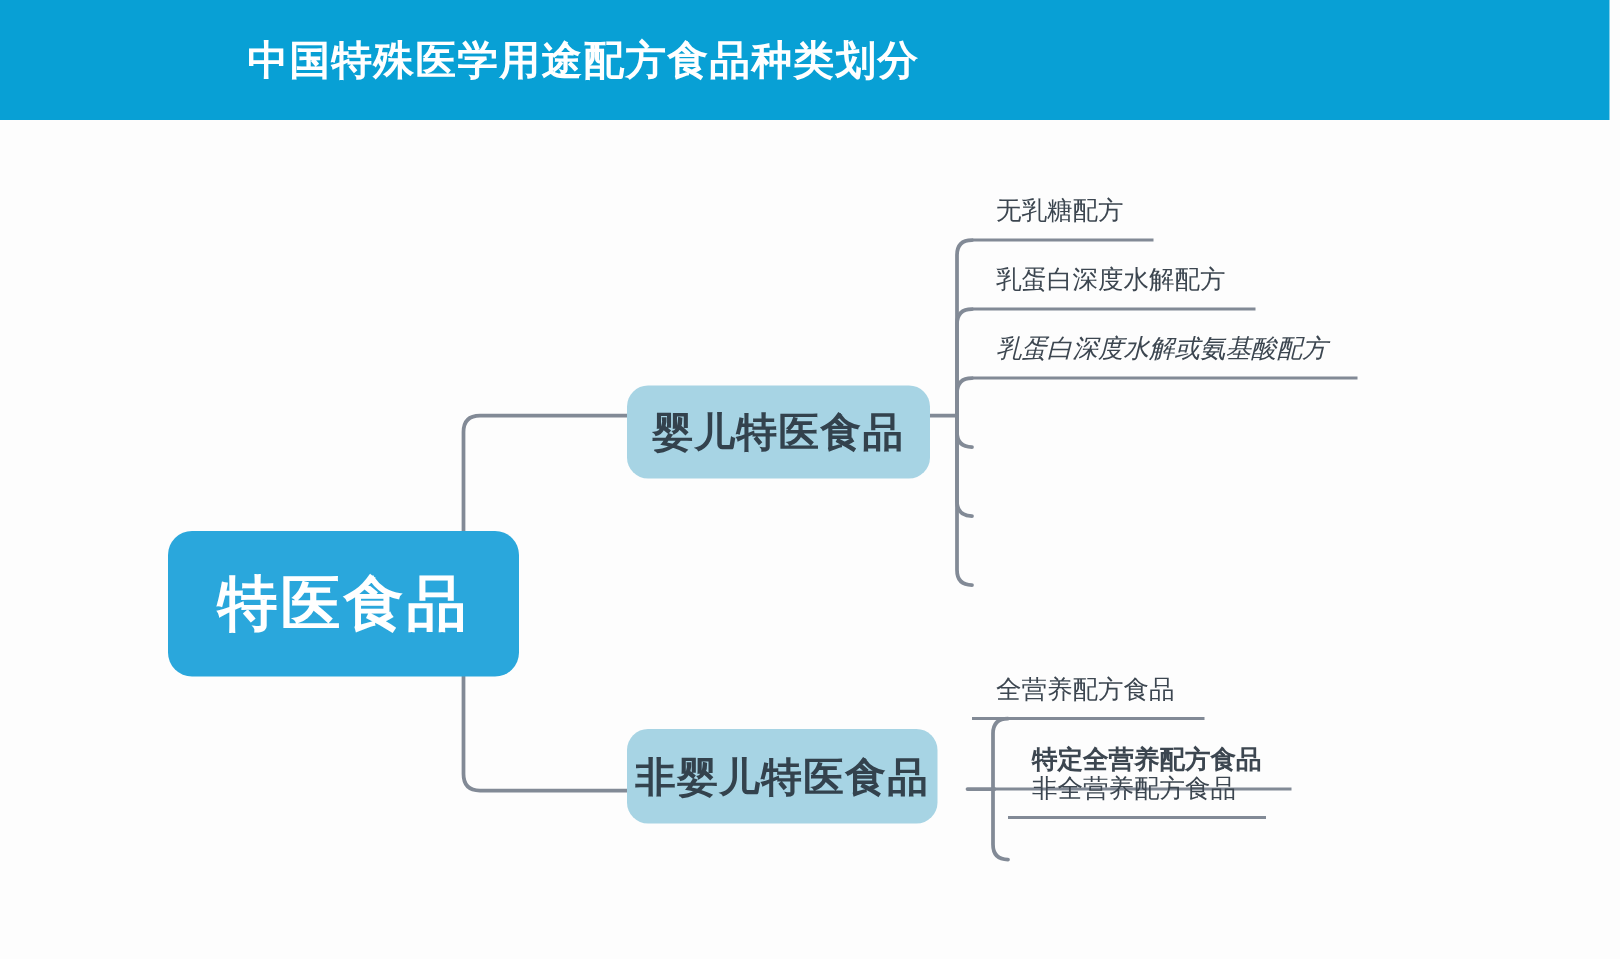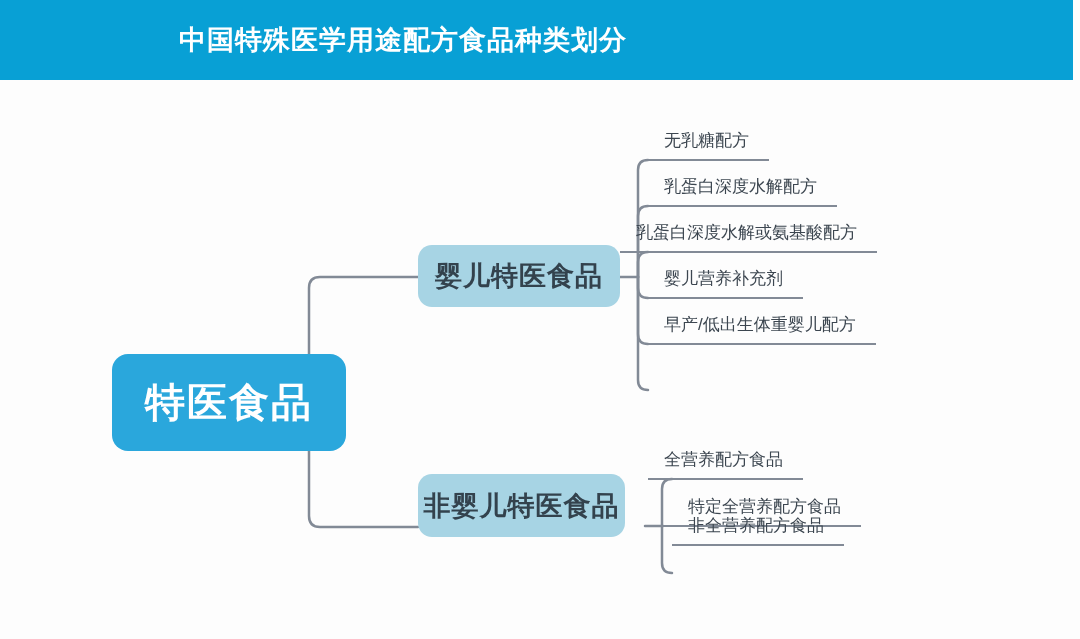--- a/index.html
+++ b/index.html
@@ -10,34 +10,34 @@
     --leaf-text:#3C4650;
     --node-text:#33424D;
   }
   *{margin:0;padding:0;box-sizing:border-box;}
   html,body{width:1080px;height:639px;overflow:hidden;background:#fdfdfd;
     font-family:"Liberation Sans","DejaVu Sans",sans-serif;}
   .stage{position:relative;width:1080px;height:639px;background:#fdfdfd;}
 
   
   .header{position:absolute;left:0;top:0;width:1073px;height:80px;background:var(--accent);}
-  .header-title{position:absolute;left:179px;top:0;height:80px;line-height:80px;
+  .header-title{position:absolute;left:165px;top:0;height:80px;line-height:80px;
     color:#ffffff;font-size:27px;font-weight:bold;letter-spacing:1px;white-space:nowrap;}
 
   
   svg.links{position:absolute;left:0;top:0;width:1080px;height:639px;pointer-events:none;}
   svg.links path{fill:none;stroke:var(--line);stroke-width:2.5;stroke-linecap:round;}
 
   
   .node{position:absolute;display:flex;align-items:center;justify-content:center;
     white-space:nowrap;}
   .root-node{left:112px;top:354px;width:234px;height:97px;border-radius:16px;
     background:var(--root-fill);color:#ffffff;font-size:40px;font-weight:bold;letter-spacing:2px;}
   .branch-node{background:var(--branch-fill);color:var(--node-text);
-    font-size:27px;font-weight:600;letter-spacing:1px;border-radius:14px;}
+    font-size:27px;font-weight:600;letter-spacing:1px;border-radius:14px;margin-top:12px;}
   .branch-infant{left:418px;top:245px;width:202px;height:62px;}
   .branch-noninfant{left:418px;top:474px;width:207px;height:63px;font-family:Liberation Serif, serif;}
 
   
   .leaf{position:absolute;display:inline-block;white-space:nowrap;
     font-size:17px;line-height:28px;color:var(--leaf-text);
     padding:2px 20px 4px 16px;border-bottom:2.5px solid var(--line);}
   .leaf.b2{padding-left:26px;}
 </style>
 </head>
@@ -66,21 +66,19 @@
     <path d="M 662 526 V 563 Q 662 573 672 573"></path>
   </svg>
 
   <div class="node root-node">特医食品</div>
 
   <div class="node branch-node branch-infant">婴儿特医食品</div>
   <div class="node branch-node branch-noninfant">非婴儿特医食品</div>
 
   <div class="leaf" style="left:648px;top:125px;">无乳糖配方</div>
   <div class="leaf" style="left:648px;top:171px;">乳蛋白深度水解配方</div>
-  <div class="leaf" style="left:620px;top:217px;">乳蛋白深度水解或氨基酸配方</div>
-  <div class="leaf" style="left:648px;top:263px;">婴儿营养补充剂</div>
-  <div class="leaf" style="left:648px;top:309px;">早产/低出生体重婴儿配方</div>
+  <div class="leaf" style="left:648px;top:217px;font-style:italic;">乳蛋白深度水解或氨基酸配方</div>
 
   <div class="leaf" style="left:648px;top:444px;">全营养配方食品</div>
-  <div class="leaf b2" style="left:662px;top:491px;">特定全营养配方食品</div>
+  <div class="leaf b2" style="left:662px;top:491px;font-weight:bold;">特定全营养配方食品</div>
   <div class="leaf" style="left:672px;top:510px;">非全营养配方食品</div>
 
 </div>
 
 </body></html>

